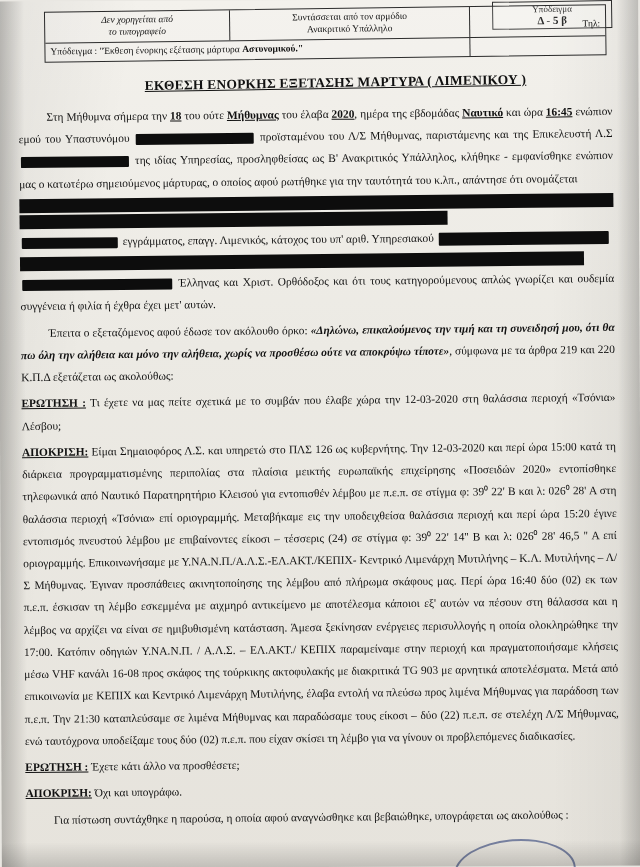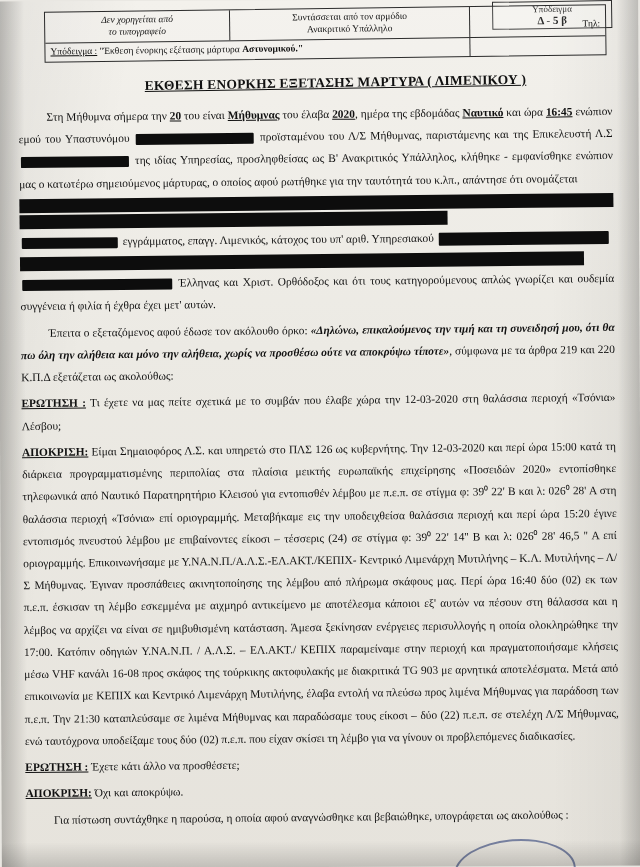--- a/index.html
+++ b/index.html
@@ -45,21 +45,21 @@
     box-sizing:border-box;
   }
   .hdr .cell:last-child{border-right:none;}
   .hdr .r1 .c1{width:185px;text-align:center;}
   .hdr .r1 .c2{width:240px;text-align:center;}
   .hdr .r1 .c3{width:135px;text-align:center;}
   .hdr .r3{border-top:1px solid #2b2b2b;}
   .hdr .r3 .c1{width:425px;}
   .hdr .r3 .c3{width:135px;}
   .hdr b{font-weight:bold;}
-  .ul{text-decoration:underline;}
+  .ul{}
 
   
   .title{
     text-align:center;
     font-weight:bold;
     font-size:13.5px;
     letter-spacing:.2px;
     margin:16px 0 2px 30px;
     transform:rotate(-0.7deg);
     text-decoration:underline;
@@ -156,21 +156,21 @@
         </div>
         <div class="cell c3">&nbsp;</div>
       </div>
     </div>
 
     <div class="title">ΕΚΘΕΣΗ ΕΝΟΡΚΗΣ ΕΞΕΤΑΣΗΣ ΜΑΡΤΥΡΑ ( ΛΙΜΕΝΙΚΟΥ )</div>
 
     <div class="body">
 
       <p class="ind">
-        <span>Στη Μήθυμνα σήμερα την </span><span class="b u">20</span><span> του είναι </span><span class="b u">Μήθυμνας</span><span> του έλαβα </span><span class="b u">2020</span><span>, ημέρα της εβδομάδας </span><span class="b u">Ναυτικό</span><span> και ώρα </span><span class="b u">16:45</span><span> ενώπιον εμού του Υπαστυνόμου</span>
+        <span>Στη Μήθυμνα σήμερα την </span><span class="b u">18</span><span> του ούτε </span><span class="b u">Μήθυμνας</span><span> του έλαβα </span><span class="b u">2020</span><span>, ημέρα της εβδομάδας </span><span class="b u">Ναυτικό</span><span> και ώρα </span><span class="b u">16:45</span><span> ενώπιον εμού του Υπαστυνόμου</span>
         <span class="rd" style="width:118px"></span>
         <span>προϊσταμένου του Λ/Σ Μήθυμνας,</span>
         <span>παριστάμενης και της Επικελευστή Λ.Σ</span>
         <span class="rd" style="width:108px"></span>
         <span>της ιδίας Υπηρεσίας, προσληφθείσας ως Β'</span>
         <span>Ανακριτικός Υπάλληλος, κλήθηκε - εμφανίσθηκε ενώπιον μας ο κατωτέρω σημειούμενος μάρτυρας, ο οποίος αφού ρωτήθηκε για την ταυτότητά του κ.λπ., απάντησε ότι ονομάζεται</span>
       </p>
 
       <span class="redline" style="width:100%"></span>
       <span class="redline" style="width:72%"></span>
@@ -199,21 +199,21 @@
 
       <p>
         <span class="qa">ΑΠΟΚΡΙΣΗ:</span><span> Είμαι Σημαιοφόρος Λ.Σ. και υπηρετώ στο ΠΛΣ 126 ως κυβερνήτης. Την 12-03-2020 και περί ώρα 15:00 κατά τη διάρκεια προγραμματισμένης περιπολίας στα πλαίσια μεικτής ευρωπαϊκής επιχείρησης «Ποσειδών 2020» εντοπίσθηκε τηλεφωνικά από Ναυτικό Παρατηρητήριο Κλεισού για εντοπισθέν λέμβου με π.ε.π. σε στίγμα φ: 39⁰ 22' Β και λ: 026⁰ 28' Α στη θαλάσσια περιοχή «Τσόνια» επί οριογραμμής. Μεταβήκαμε εις την υποδειχθείσα θαλάσσια περιοχή και περί ώρα 15:20 έγινε εντοπισμός πνευστού λέμβου με επιβαίνοντες είκοσι – τέσσερις (24) σε στίγμα φ: 39⁰ 22' 14'' Β και λ: 026⁰ 28' 46,5 '' Α επί οριογραμμής. Επικοινωνήσαμε με Υ.ΝΑ.Ν.Π./Α.Λ.Σ.-ΕΛ.ΑΚΤ./ΚΕΠΙΧ- Κεντρικό Λιμενάρχη Μυτιλήνης – Κ.Λ. Μυτιλήνης – Λ/Σ Μήθυμνας. Έγιναν προσπάθειες ακινητοποίησης της λέμβου από πλήρωμα σκάφους μας. Περί ώρα 16:40 δύο (02) εκ των π.ε.π. έσκισαν τη λέμβο εσκεμμένα με αιχμηρό αντικείμενο με αποτέλεσμα κάποιοι εξ' αυτών να πέσουν στη θάλασσα και η λέμβος να αρχίζει να είναι σε ημιβυθισμένη κατάσταση. Άμεσα ξεκίνησαν ενέργειες περισυλλογής η οποία ολοκληρώθηκε την 17:00. Κατόπιν οδηγιών Υ.ΝΑ.Ν.Π. / Α.Λ.Σ. – ΕΛ.ΑΚΤ./ ΚΕΠΙΧ παραμείναμε στην περιοχή και πραγματοποιήσαμε κλήσεις μέσω VHF κανάλι 16-08 προς σκάφος της τούρκικης ακτοφυλακής με διακριτικά TG 903 με αρνητικά αποτελέσματα. Μετά από επικοινωνία με ΚΕΠΙΧ και Κεντρικό Λιμενάρχη Μυτιλήνης, έλαβα εντολή να πλεύσω προς λιμένα Μήθυμνας για παράδοση των π.ε.π. Την 21:30 καταπλεύσαμε σε λιμένα Μήθυμνας και παραδώσαμε τους είκοσι – δύο (22) π.ε.π. σε στελέχη Λ/Σ Μήθυμνας, ενώ ταυτόχρονα υποδείξαμε τους δύο (02) π.ε.π. που είχαν σκίσει τη λέμβο για να γίνουν οι προβλεπόμενες διαδικασίες.</span>
       </p>
 
       <p>
         <span class="qa">ΕΡΩΤΗΣΗ :</span><span> Έχετε κάτι άλλο να προσθέσετε;</span>
       </p>
 
       <p>
-        <span class="qa">ΑΠΟΚΡΙΣΗ:</span><span> Όχι και αποκρύψω.</span>
+        <span class="qa">ΑΠΟΚΡΙΣΗ:</span><span> Όχι και υπογράφω.</span>
       </p>
 
       <p class="ind">Για πίστωση συντάχθηκε η παρούσα, η οποία αφού αναγνώσθηκε και βεβαιώθηκε, υπογράφεται ως ακολούθως :</p>
     </div>
   </div>
 
   <div class="sig-circle"></div>
   <div class="edge-shadow"></div>
   <div class="edge-shadow-r"></div>
   <div class="bottom-shadow"></div>

